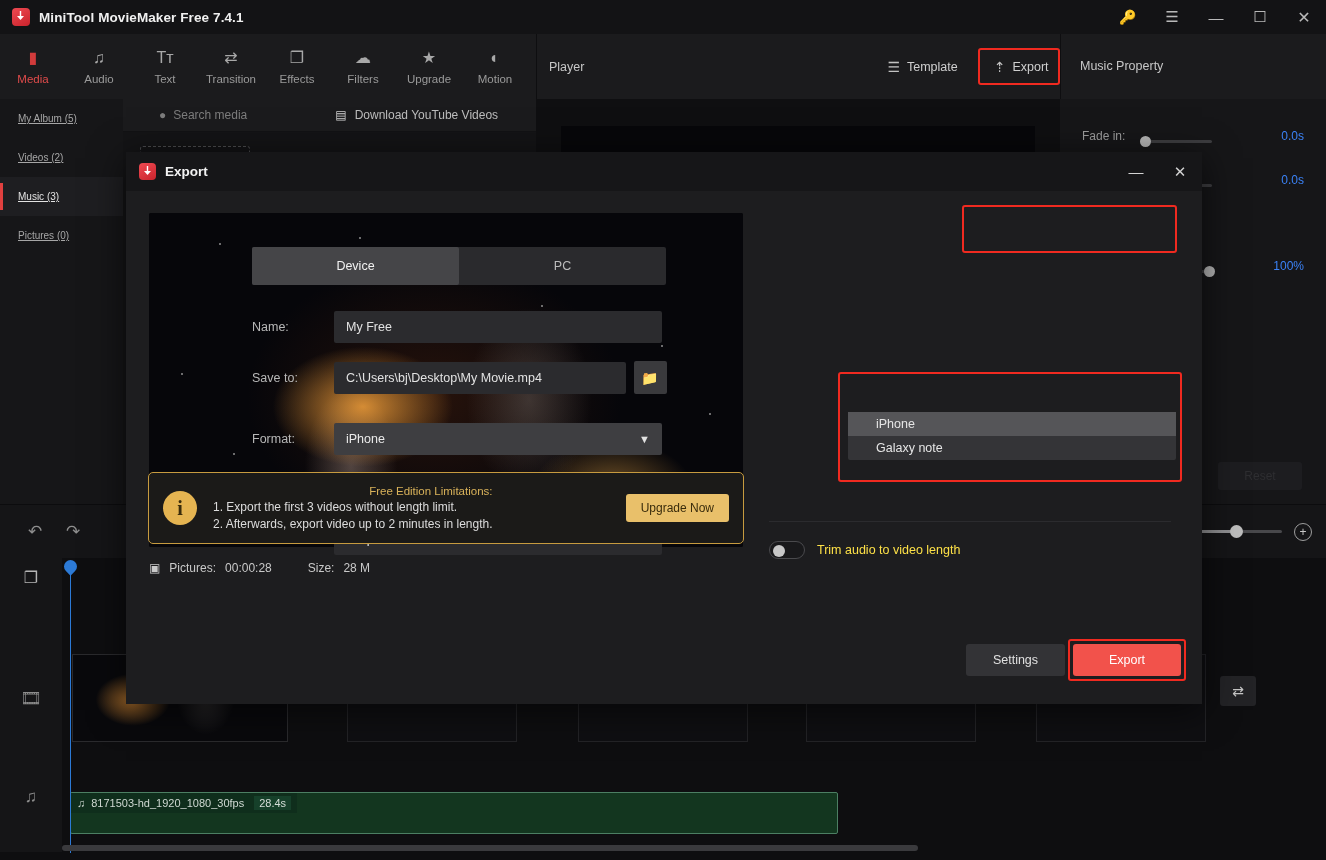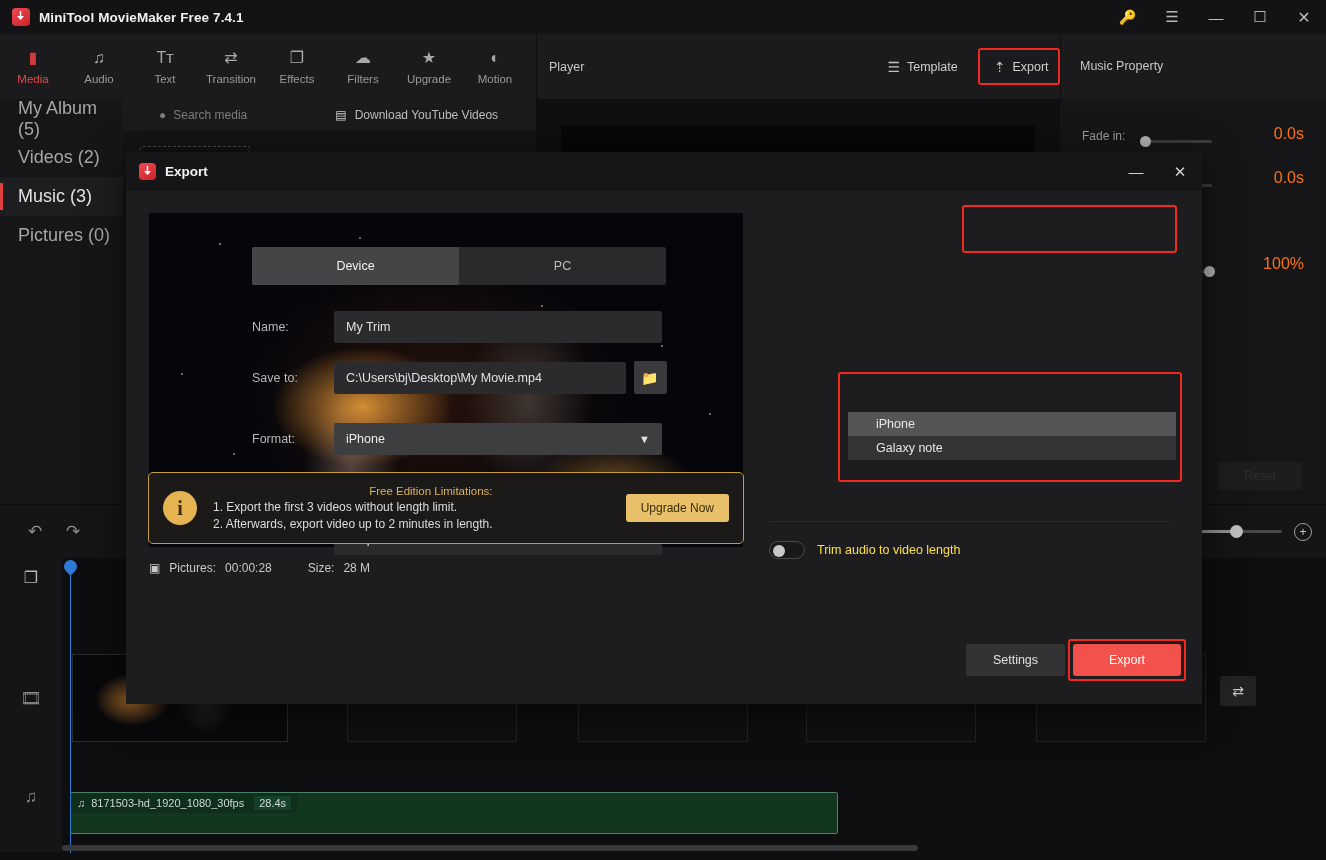--- a/index.html
+++ b/index.html
@@ -67,21 +67,21 @@
   .music-prop-sep { position: absolute; left: 1060px; top: 34px; width: 1px; height: 65px; background: #0e0e10; }
   .music-prop-title { position: absolute; left: 1080px; top: 59px; font-size: 12.5px; color: #c7c7c7; }
 
   
   .sidebar {
     position: absolute; left: 0; top: 99px; width: 123px; height: 405px;
     background: #161618;
   }
   .side-item {
     height: 39px; display: flex; align-items: center; padding-left: 18px;
-    font-size: 18px; color: #a6a6a6; position: relative;
+    font-size: 10px; color: #a6a6a6; position: relative; text-decoration: underline;
   }
   .side-item.active { background: #1e1e21; color: #e2e2e2; }
   .side-item.active::before {
     content: ""; position: absolute; left: 0; top: 6px; width: 3px; height: 27px; background: #e0403f;
   }
 
   
   .media-panel {
     position: absolute; left: 123px; top: 99px; width: 413px; height: 405px;
     background: #141416;
@@ -121,21 +121,21 @@
   .prop-panel {
     position: absolute; left: 1060px; top: 99px; width: 266px; height: 405px;
     background: #161618;
   }
   .prop-row { display: flex; align-items: flex-end; height: 44px; padding: 0 0 0 22px; }
   .prop-label { font-size: 12px; color: #9d9d9d; width: 58px; }
   .slider { position: relative; width: 72px; height: 3px; background: #3d3d40; border-radius: 2px; }
   .slider .knob {
     position: absolute; top: -4px; width: 11px; height: 11px; border-radius: 50%; background: #b4b4b4;
   }
-  .prop-val { margin-left: auto; margin-right: 22px; font-size: 16px; color: #f97316; }
+  .prop-val { margin-left: auto; margin-right: 22px; font-size: 12px; color: #3b82f6; }
   .reset-btn {
     position: absolute; left: 1218px; top: 462px; width: 84px; height: 28px;
     background: #1d1d20; border-radius: 3px; display: flex; align-items: center;
     justify-content: center; font-size: 12px; color: #2e2e31;
   }
 
   
   .timeline-toolbar {
     position: absolute; left: 0; top: 504px; width: 1326px; height: 54px;
     background: #151517; border-top: 1px solid #0c0c0e; display: flex; align-items: center;
@@ -535,21 +535,21 @@
         <span>28 M</span>
       </div>
 
       <div class="seg">
         <div class="seg-btn active">Device</div>
         <div class="seg-btn">PC</div>
       </div>
 
       <div class="frow" style="top:120px;">
         <span class="flabel">Name:</span>
-        <div class="finput">My Trim</div>
+        <div class="finput">My Free</div>
       </div>
 
       <div class="frow" style="top:170px;">
         <span class="flabel">Save to:</span>
         <div class="finput short">C:\Users\bj\Desktop\My Movie.mp4</div>
         <div class="folder-btn">📁</div>
       </div>
 
       <div class="frow" style="top:232px;">
         <span class="flabel">Format:</span>

